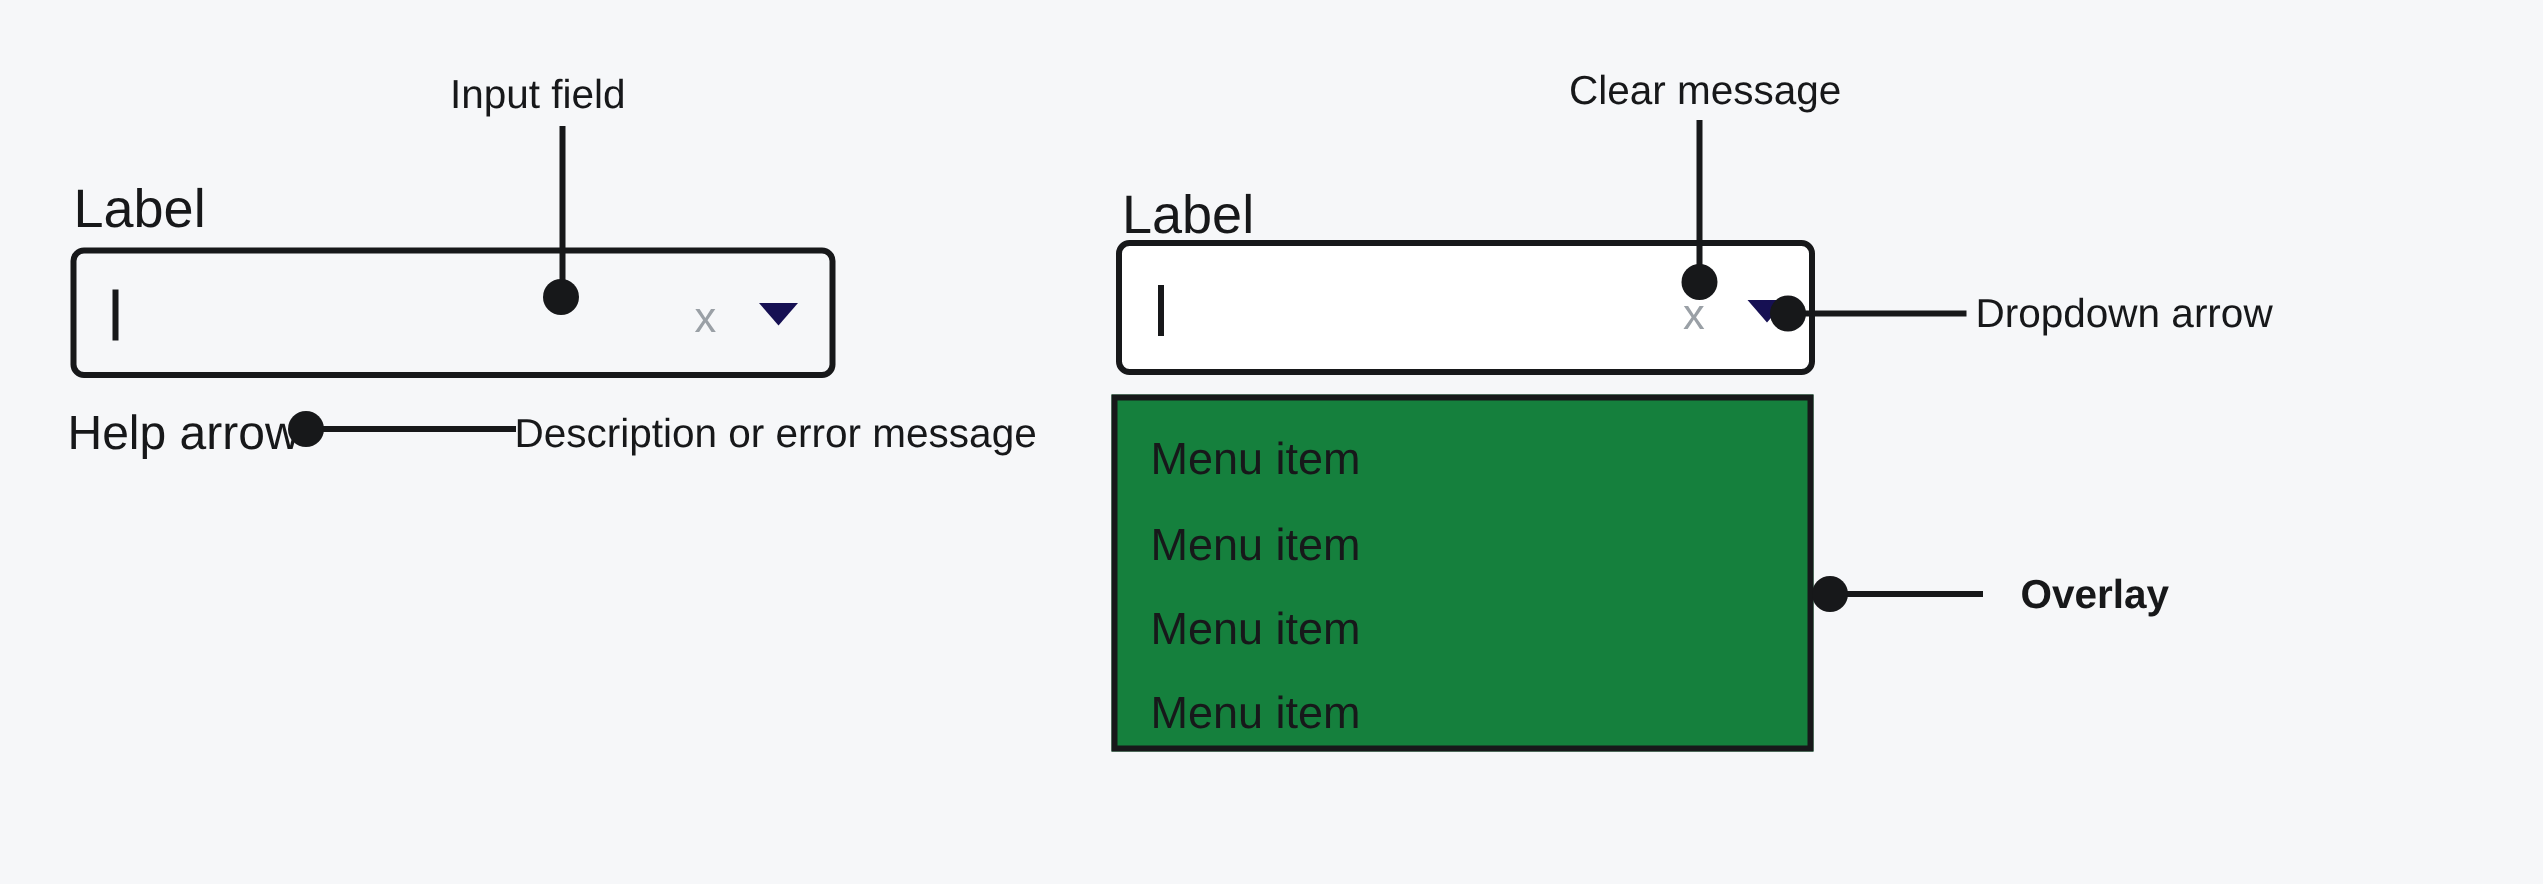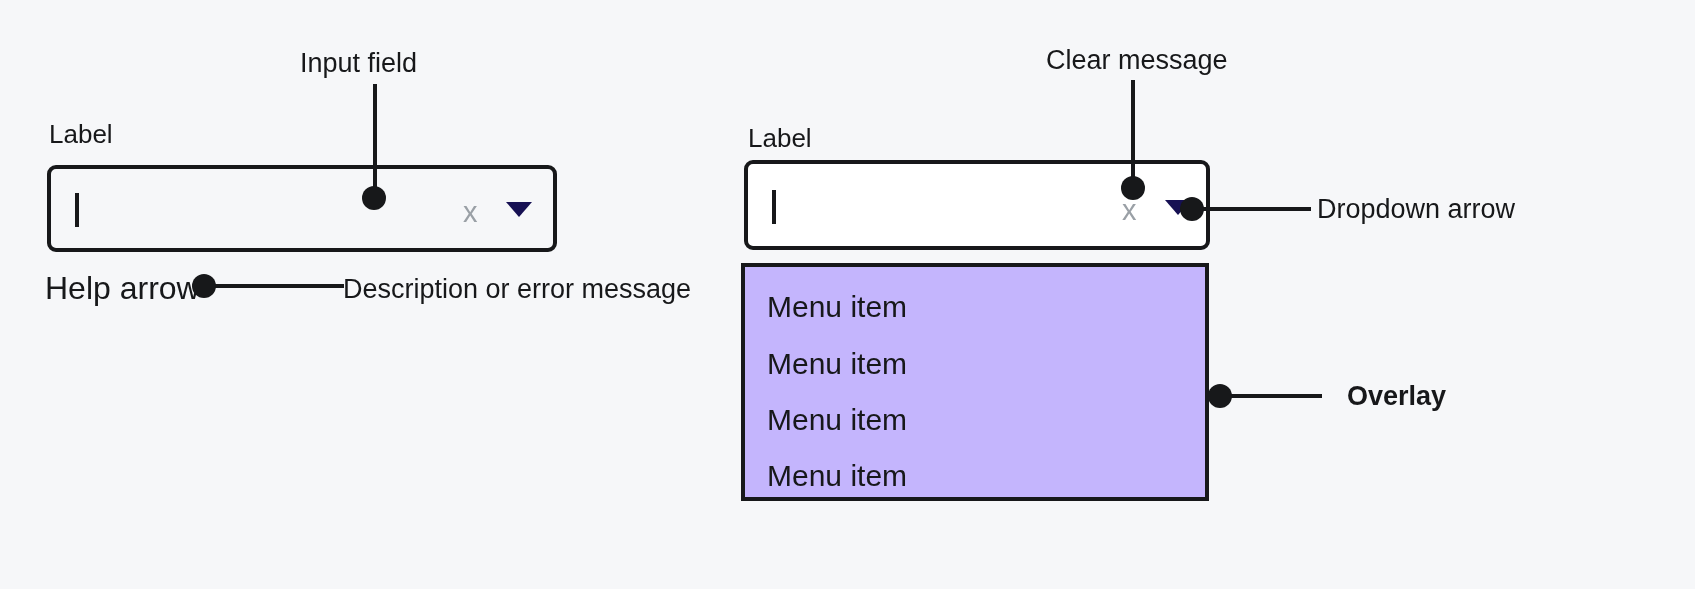--- a/index.html
+++ b/index.html
@@ -47,21 +47,21 @@
     color: #17181a;
     font-size: 27px;
     line-height: 1;
     white-space: nowrap;
     z-index: 35;
   }
 
   
   .field-label {
     position: absolute;
-    font-size: 26px;
+    font-size: 36px;
     color: #17181a;
     line-height: 1;
     white-space: nowrap;
   }
   .field-box {
     position: absolute;
     box-sizing: border-box;
     border: 4px solid #17181a;
     border-radius: 9px;
     display: flex;
@@ -99,21 +99,21 @@
     color: #17181a;
     line-height: 1;
     white-space: nowrap;
   }
 
   
   .overlay-panel {
     position: absolute;
     box-sizing: border-box;
     border: 4px solid #17181a;
-    background: #c4b5fd;
+    background: #15803d;
     z-index: 10;
   }
   .menu-item {
     position: absolute;
     font-size: 30px;
     color: #17181a;
     line-height: 1;
     white-space: nowrap;
   }
 </style>

